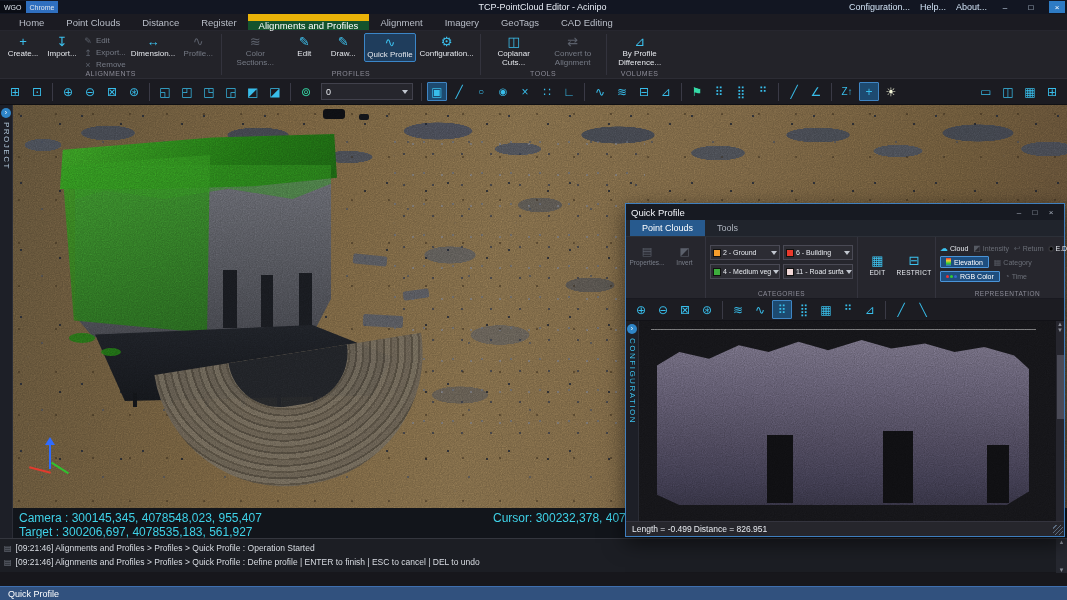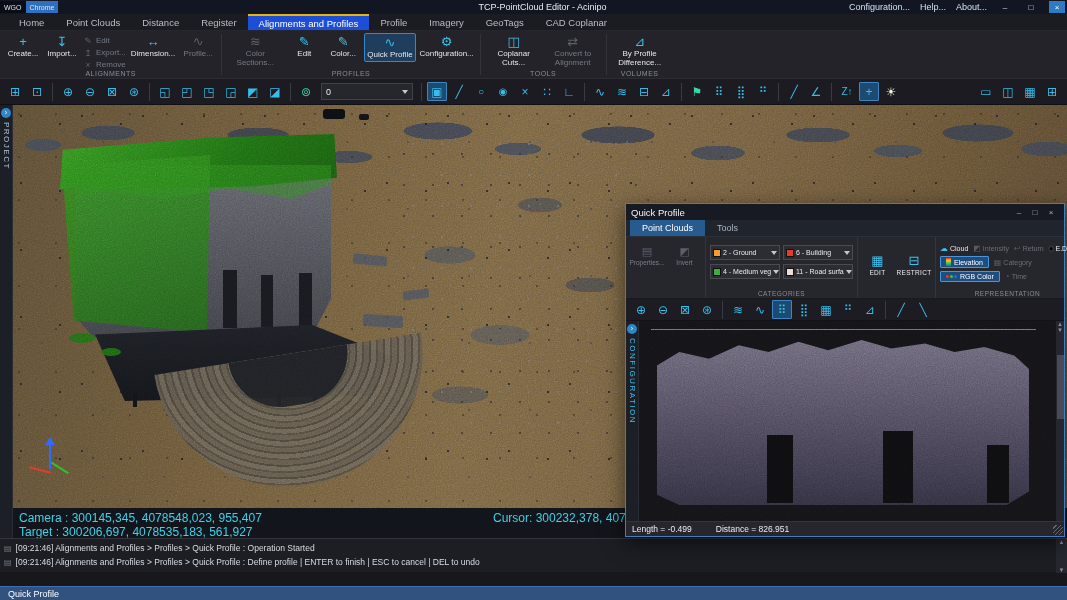--- a/index.html
+++ b/index.html
@@ -14,21 +14,21 @@
   .chip.c1{background:#0a0d15;}
   .chip.c2{background:#2f6fbf;}
   #tb-title{position:absolute;left:0;right:0;text-align:center;font-size:9px;color:#e8edf5;padding-left:18px;}
   #tb-right{margin-left:auto;display:flex;align-items:center;gap:10px;font-size:9px;color:#cfe0f2;z-index:2;padding-right:2px;}
   .winbtn{width:16px;height:12px;display:flex;align-items:center;justify-content:center;font-size:8px;color:#cfe0f2;}
   .winbtn.close{background:#2e7bc4;color:#fff;}
 
   
   #tabsrow{left:0;top:14px;width:1067px;height:17px;background:#1b1b22;display:flex;align-items:stretch;padding-left:8px;border-bottom:1px solid #26262e;}
   .rtab{display:flex;align-items:center;padding:0 11px;font-size:9.5px;color:#b9bec8;}
-  .rtab.active{background:#1d4ed8;color:#ffffff;border-top:2px solid #eab308;}
+  .rtab.active{background:#14532d;color:#ffffff;border-top:7px solid #eab308;}
 
   
   #ribbon{left:0;top:31px;width:1067px;height:48px;background:#232329;display:flex;align-items:stretch;border-bottom:1px solid #2c2c34;}
   .rgrp{position:relative;display:flex;flex-direction:column;padding:2px 5px 10px 5px;}
   .rgrp-label{position:absolute;bottom:1px;left:0;right:0;text-align:center;font-size:7px;color:#8b8b97;letter-spacing:.5px;}
   .gsep{width:1px;background:#33333d;margin:3px 0;}
   .ritems{display:flex;align-items:flex-start;gap:3px;height:100%;}
   .rbtn{display:flex;flex-direction:column;align-items:center;min-width:36px;max-width:56px;padding:1px 2px;gap:1px;}
   .rbtn .ric{font-size:13px;line-height:15px;height:15px;color:#3cc1ee;}
   .rbtn .rlab{font-size:8px;line-height:1.1;text-align:center;color:#e4e7ec;}
@@ -170,21 +170,21 @@
   #config-strip .vtext{color:#3cc1ee;}
   #qp-canvas{flex:1;position:relative;background:#1f1f24;overflow:hidden;}
   #qp-canvas > div, #qp-canvas > svg{position:absolute;}
   #qp-wall{left:18px;top:14px;width:372px;height:170px;
     clip-path:polygon(0 18%,6% 10%,14% 14%,22% 6%,30% 10%,38% 4%,46% 9%,55% 3%,63% 8%,72% 5%,80% 10%,88% 7%,96% 12%,100% 20%,100% 92%,94% 100%,6% 100%,0 94%);
     background:linear-gradient(180deg,#a39bb5 0%,#8a829e 30%,#6f6883 60%,#5a5570 85%,#4c4860);}
   .qp-door{background:#17171b;}
   #qp-mline{left:12px;top:8px;width:385px;height:1px;background:rgba(255,255,255,.6);}
   #qp-vscroll{width:9px;background:#26262e;display:flex;flex-direction:column;align-items:center;font-size:6px;color:#8a8e98;border-left:1px solid #16161b;}
   #qp-vthumb{width:7px;height:64px;background:#4a4a56;margin-top:34px;}
-  #qp-status{height:15px;background:#26262c;border-top:1px solid #34343e;display:flex;align-items:center;gap:24px;padding:0 6px;font-size:8.5px;color:#e8ebf0;}
+  #qp-status{height:15px;background:#26262c;border-top:1px solid #34343e;display:flex;align-items:center;gap:2px;padding:0 6px;font-size:8.5px;color:#e8ebf0;}
   #qp-grip{position:absolute;right:1px;bottom:1px;width:10px;height:10px;
     background:repeating-linear-gradient(135deg,transparent 0 2px,#5a6a7e 2px 3px);}
 
   
   #messages{left:0;top:538px;width:1067px;height:34px;background:#1c1e24;border-top:1px solid #34363e;padding:2px 4px;}
   .msgline{display:flex;align-items:center;gap:4px;font-size:8.5px;color:#d8dce2;height:14px;}
   .msgline .mi{color:#7a7f8a;font-size:8px;}
   #msg-scroll{position:absolute;right:0;top:0;width:11px;height:34px;background:#262830;display:flex;flex-direction:column;justify-content:space-between;align-items:center;font-size:6px;color:#8a8e98;}
   #messages-label{left:0;top:572px;width:1067px;height:14px;background:#23252c;display:flex;align-items:center;gap:5px;padding:0 6px;font-size:8.5px;color:#d2d7df;letter-spacing:.5px;}
   
@@ -210,24 +210,24 @@
       <span class="winbtn close">×</span>
     </span>
   </div>
 
   <div id="tabsrow" class="abs">
     <span class="rtab">Home</span>
     <span class="rtab">Point Clouds</span>
     <span class="rtab">Distance</span>
     <span class="rtab">Register</span>
     <span class="rtab active">Alignments and Profiles</span>
-    <span class="rtab">Profile</span>
+    <span class="rtab">Alignment</span>
     <span class="rtab">Imagery</span>
     <span class="rtab">GeoTags</span>
-    <span class="rtab">CAD Coplanar</span>
+    <span class="rtab">CAD Editing</span>
   </div>
 
   <div id="ribbon" class="abs">
     <div class="rgrp">
       <div class="ritems">
         <div class="rbtn">
             <span class="ric">+</span>
             <span class="rlab">Create...</span>
           </div>
         <div class="rbtn">
@@ -265,21 +265,21 @@
         <div class="rbtn dis">
             <span class="ric">≋</span>
             <span class="rlab">Color Sections...</span>
           </div>
         <div class="rbtn">
             <span class="ric">✎</span>
             <span class="rlab">Edit</span>
           </div>
         <div class="rbtn">
             <span class="ric">✎</span>
-            <span class="rlab">Color...</span>
+            <span class="rlab">Draw...</span>
           </div>
         <div class="rbtn sel">
             <span class="ric">∿</span>
             <span class="rlab">Quick Profile</span>
           </div>
         <div class="rbtn">
             <span class="ric">⚙</span>
             <span class="rlab">Configuration...</span>
           </div>
       </div>

